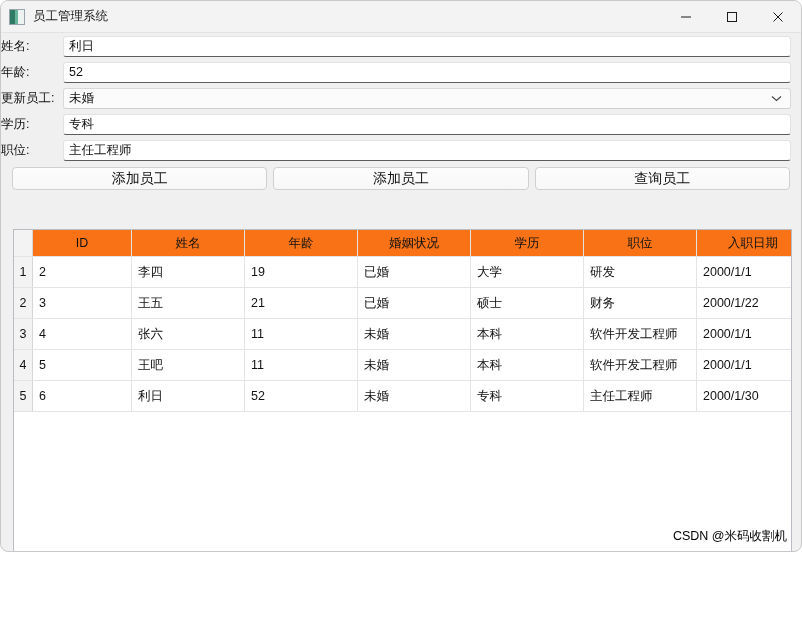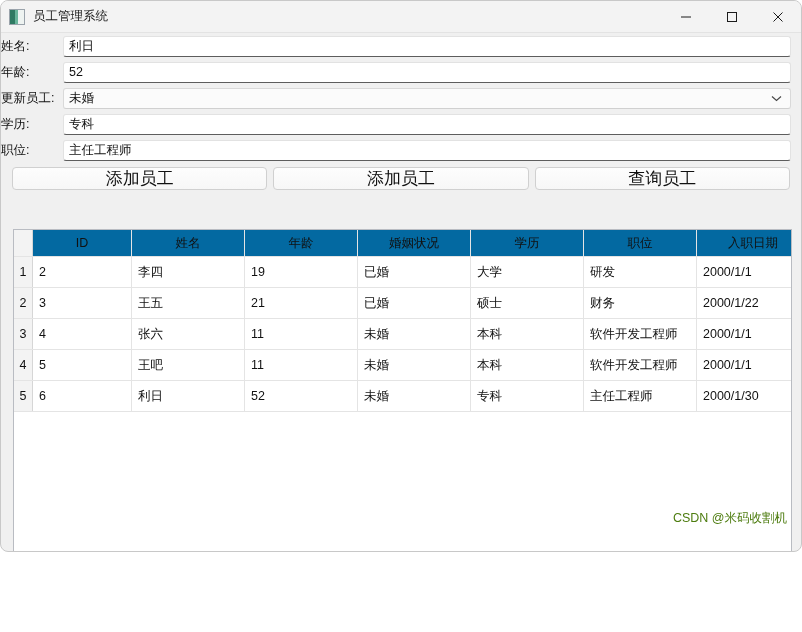--- a/index.html
+++ b/index.html
@@ -122,21 +122,21 @@
     box-sizing: border-box;
     gap: 6px;
   }
   .action-btn {
     flex: 1;
     height: 23px;
     box-sizing: border-box;
     background: linear-gradient(#fdfdfd, #f7f7f7);
     border: 1px solid #d0d0d0;
     border-radius: 4px;
-    font-size: 17px;
+    font-size: 14px;
     color: #111111;
     display: flex;
     align-items: center;
     justify-content: center;
     cursor: default;
     white-space: nowrap;
   }
   .action-btn.focused {
     background: linear-gradient(#eaf3fb, #dbe9f7);
     border: 1px solid #3b7fc4;
@@ -175,21 +175,21 @@
     border-bottom: 1px solid #e4e4e4;
     padding: 0 6px;
     height: 30px;
     font-weight: normal;
     overflow: hidden;
     white-space: nowrap;
   }
   #grid-table thead th {
     text-align: center;
     height: 26px;
-    background: #0369a1;
+    background: #f97316;
   }
   #grid-table tbody td {
     text-align: left;
     background: #ffffff;
   }
   .rownum-col {
     width: 18px;
     background: #f3f3f3 !important;
     text-align: center !important;
     padding: 0 !important;
@@ -203,23 +203,23 @@
   .col-age   { width: 100px; }
   .col-mar   { width: 100px; }
   .col-edu   { width: 100px; margin-top: 20px; }
   .col-pos   { width: 100px; }
   .col-date  { width: 100px; }
 
   
   #watermark {
     position: absolute;
     right: 14px;
-    bottom: 24px;
-    font-size: 12.5px;
-    color: #4d7c0f;
+    bottom: 6px;
+    font-size: 12.5px;
+    color: #000000;
     white-space: nowrap;
     user-select: none;
   }
 </style>
 </head>
 <body>
 
 <div id="app-window">
 
   <div id="titlebar">

